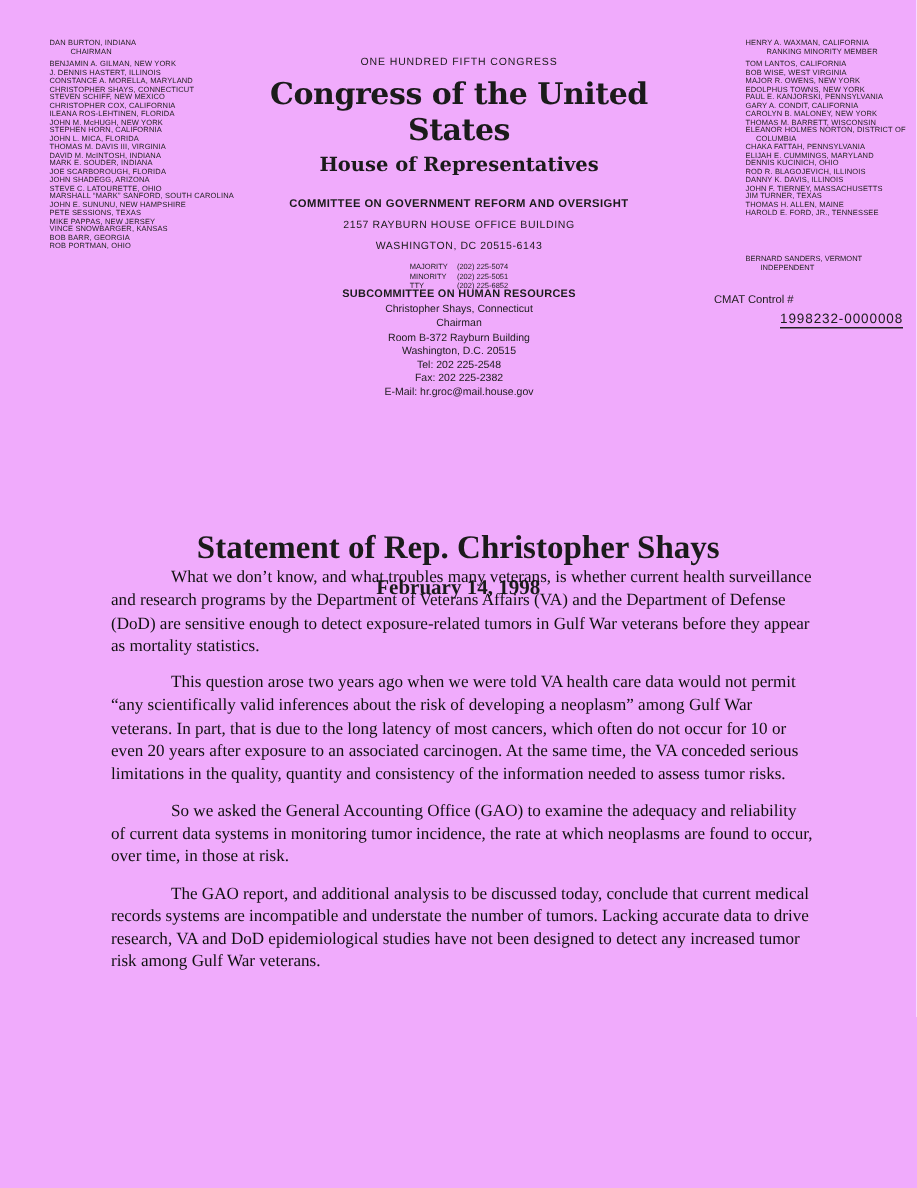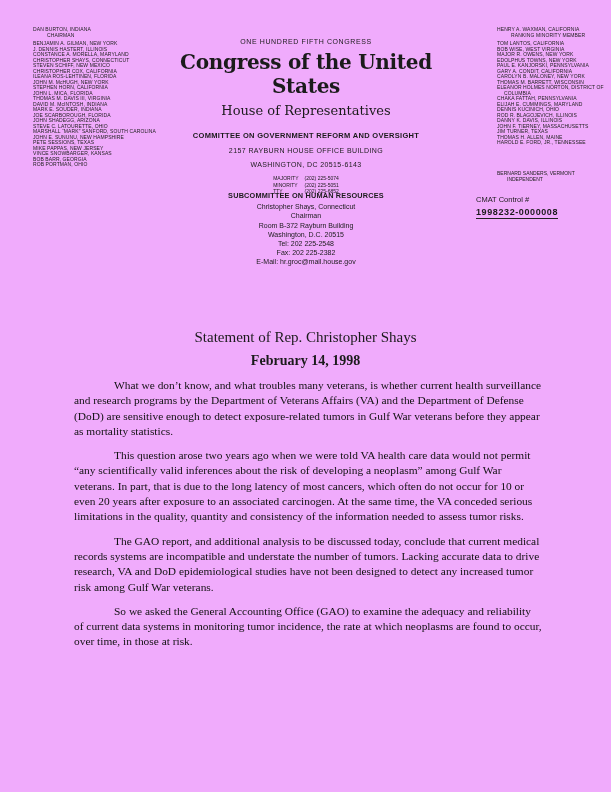--- a/index.html
+++ b/index.html
@@ -15,34 +15,34 @@
   .members-right { left:497px; top:27px; width:108px; }
   .member-head { margin-bottom:3px; }
   .member-head .sub { padding-left:14px; }
   .member { padding-left:7px; text-indent:-7px; }
   .independent-block { position:absolute; left:497px; top:171px; width:108px; font-size:5px; line-height:5.5px; color:#222; }
   .independent-block .sub { padding-left:10px; }
   
   .center-block { position:absolute; left:178px; top:38px; width:256px; text-align:center; }
   .congress-session { font-size:7px; letter-spacing:.6px; }
   .congress-title { font-family:"DejaVu Serif", serif; font-weight:700; font-size:20px; margin-top:5px; letter-spacing:-0.3px; }
-  .chamber-title  { font-family:"DejaVu Serif", serif; font-weight:400; font-size:13px; margin-top:5px; }
+  .chamber-title  { font-family:"DejaVu Serif", serif; font-weight:700; font-size:13px; margin-top:5px; }
   .committee-name { font-size:7.5px; font-weight:700; letter-spacing:.3px; margin-top:13px;text-align:center; }
   .address { font-size:7px; letter-spacing:.4px; margin-top:7px; }
   .phones { display:inline-block; margin-top:7px; font-size:5px; line-height:6.5px; text-align:left; }
   .phone-row .p-label { display:inline-block; width:30px; }
   
   .subcommittee { position:absolute; left:206px; top:191px; width:200px; text-align:center; font-size:7px; line-height:9.2px; }
   .subcommittee-title { font-weight:700; font-size:7.3px; letter-spacing:.2px; margin-bottom:2px; }
   
   .cmat { position:absolute; left:476px; top:195px; width:130px; font-size:7.5px; }
-  .cmat-number { font-weight:700; font-size:9px; letter-spacing:.6px; margin-top:3px; display:inline-block; border-bottom:1.5px solid #222; padding-bottom:1px; }
+  .cmat-number { font-weight:400; font-size:9px; letter-spacing:.6px; margin-top:3px; display:inline-block; border-bottom:1.5px solid #222; padding-bottom:1px;margin-left:44px; }
   
   .statement-head { position:absolute; top:329px; left:0; width:611px; text-align:center; font-family:"Liberation Serif", serif; }
-  .statement-title { font-size:15px; font-weight:400; }
+  .statement-title { font-size:22px; font-weight:700;margin-top:23px; }
   .statement-date  { font-size:14px; font-weight:700; margin-top:7px; }
   .body-text {
     position:absolute; top:378px; left:74px; width:468px;
     font-family:"Liberation Serif", serif; font-size:11.4px; line-height:15.3px; color:#111;
   }
   .para { text-indent:40px; margin-bottom:9px; }
 </style>
 </head>
 <body>
 
@@ -154,17 +154,17 @@
   </header>
 
   <div class="statement-head">
     <div class="statement-title">Statement of Rep. Christopher Shays</div>
     <div class="statement-date">February 14, 1998</div>
   </div>
 
   <main class="body-text">
       <p class="para">What we don’t know, and what troubles many veterans, is whether current health surveillance and research programs by the Department of Veterans Affairs (VA) and the Department of Defense (DoD) are sensitive enough to detect exposure-related tumors in Gulf War veterans before they appear as mortality statistics.</p>
       <p class="para">This question arose two years ago when we were told VA health care data would not permit “any scientifically valid inferences about the risk of developing a neoplasm” among Gulf War veterans.  In part, that is due to the long latency of most cancers, which often do not occur for 10 or even 20 years after exposure to an associated carcinogen.  At the same time, the VA conceded serious limitations in the quality, quantity and consistency of the information needed to assess tumor risks.</p>
+      <p class="para">So we asked the General Accounting Office (GAO) to examine the adequacy and reliability of current data systems in monitoring tumor incidence, the rate at which neoplasms are found to occur, over time, in those at risk.</p>
       <p class="para">The GAO report, and additional analysis to be discussed today, conclude that current medical records systems are incompatible and understate the number of tumors.  Lacking accurate data to drive research, VA and DoD epidemiological studies have not been designed to detect any increased tumor risk among Gulf War veterans.</p>
-      <p class="para">So we asked the General Accounting Office (GAO) to examine the adequacy and reliability of current data systems in monitoring tumor incidence, the rate at which neoplasms are found to occur, over time, in those at risk.</p>
     </main>
 
 </div>
 
 </body></html>

